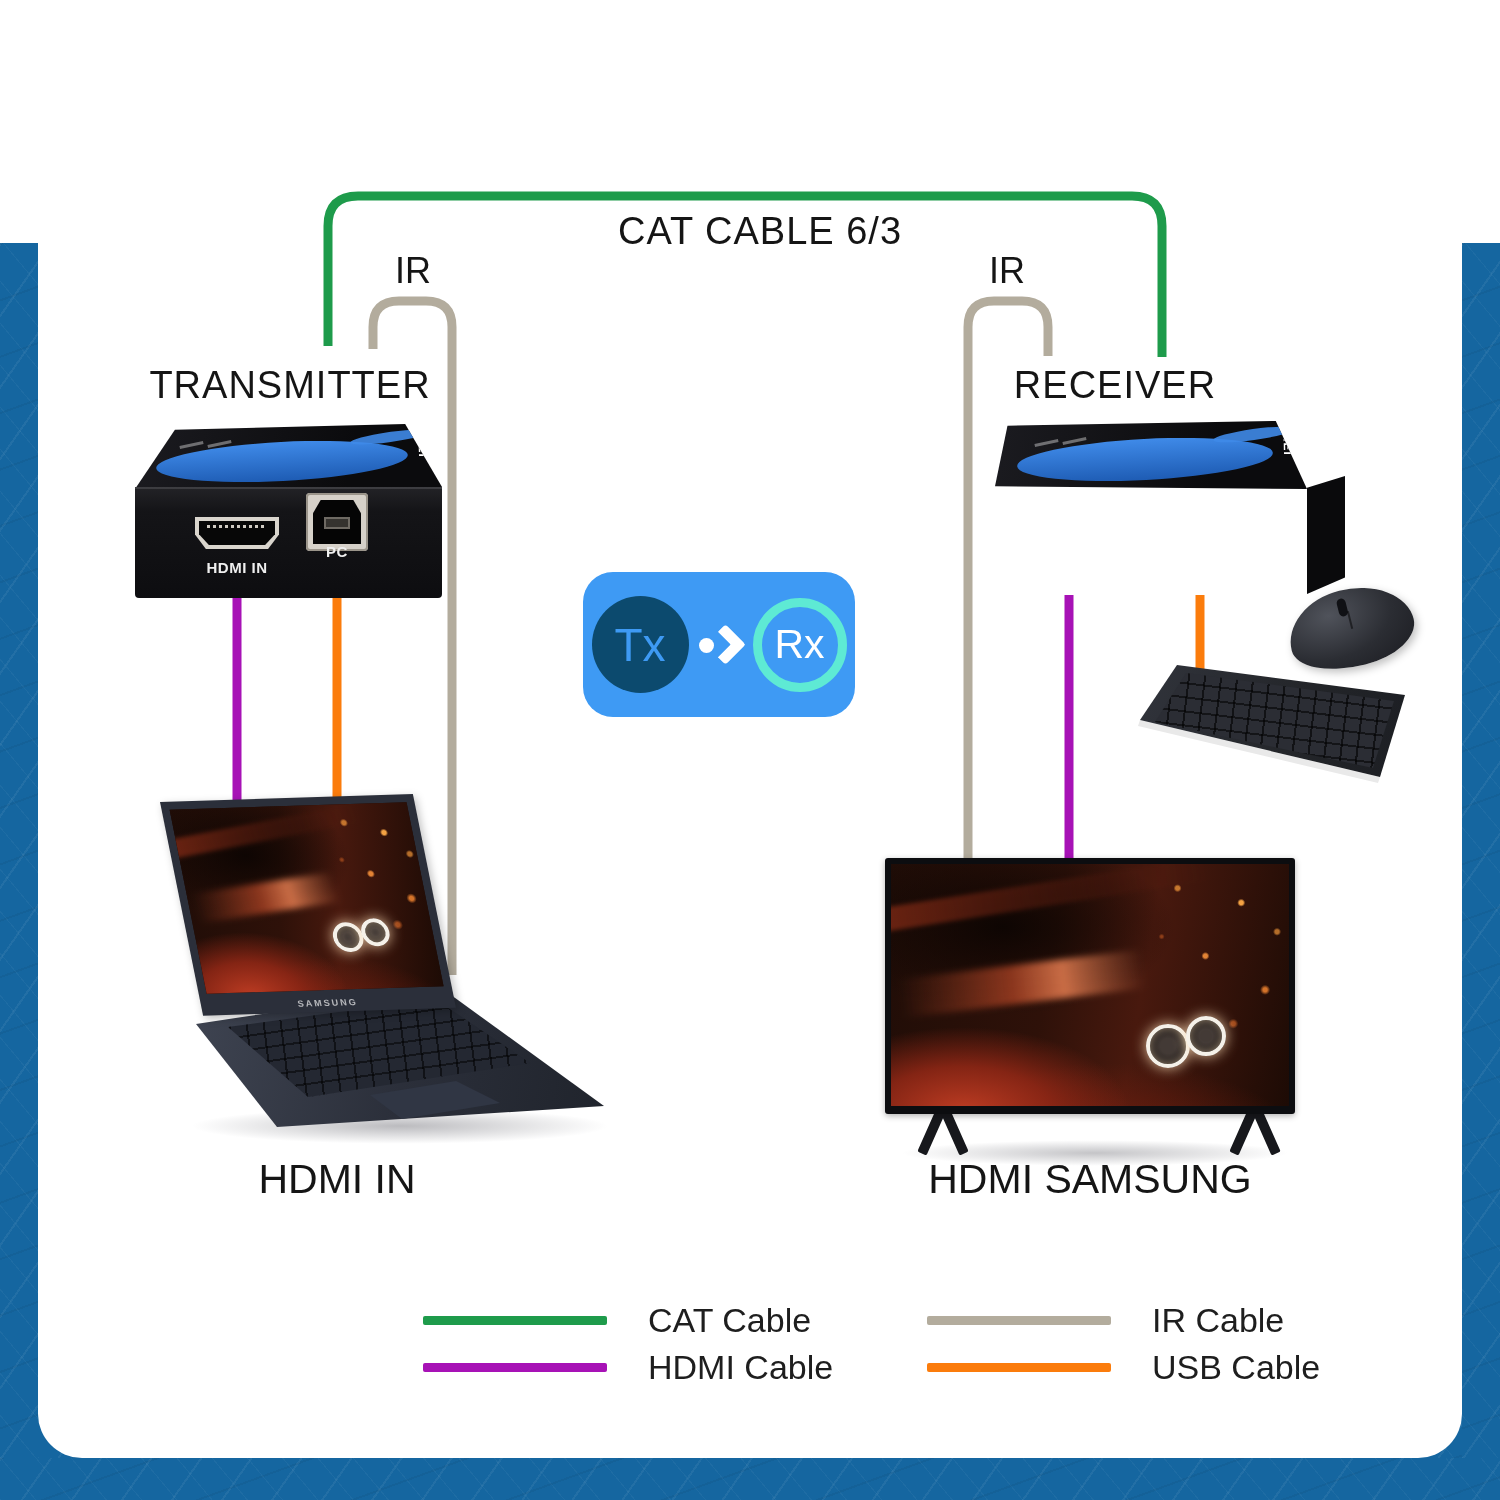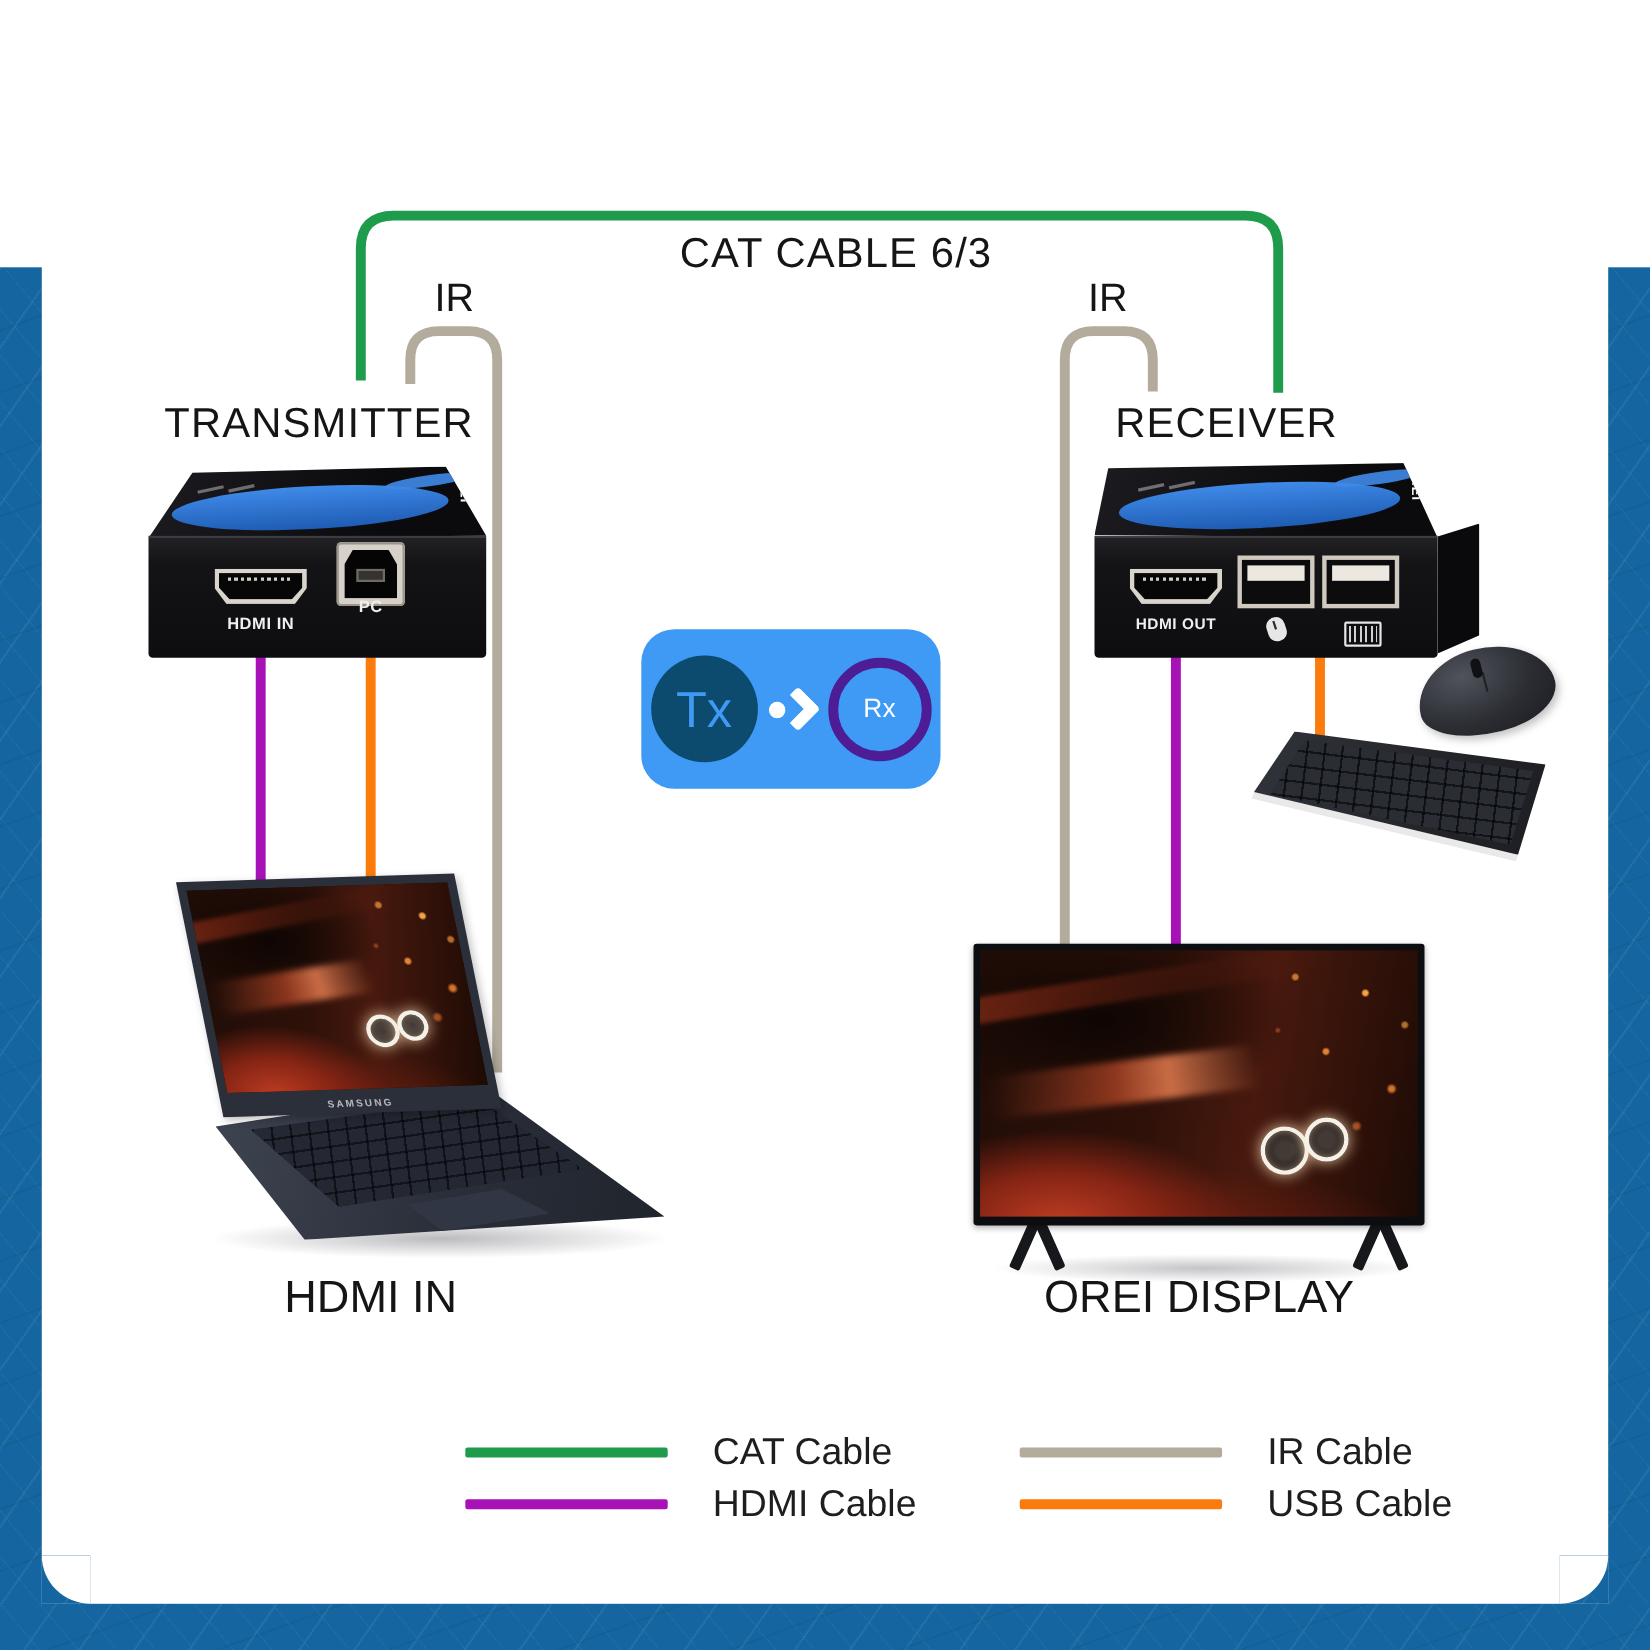--- a/index.html
+++ b/index.html
@@ -67,22 +67,22 @@
   .icon-mouse-s::after{content:"";position:absolute;left:7px;top:3px;width:2px;height:8px;background:#2a2a2a;}
   .icon-kb-s{position:absolute;width:26px;height:15px;border:2px solid #e6e6e6;border-radius:2px;
              background:repeating-linear-gradient(90deg,rgba(230,230,230,.9) 0 2px,transparent 2px 5px) content-box;
              padding:2px;}
 
   
   .badge{left:583px;top:572px;width:272px;height:145px;background:#3e9af4;border-radius:30px;
          display:flex;align-items:center;justify-content:center;gap:10px;}
   .tx-circle{width:97px;height:97px;border-radius:50%;background:#0c4a6e;display:flex;align-items:center;
              justify-content:center;font-size:46px;font-weight:500;color:#3e9af4;}
-  .rx-circle{width:76px;height:76px;border-radius:50%;border:9px solid #4c1d95;display:flex;align-items:center;
-             justify-content:center;font-size:24px;font-weight:500;color:#fff;}
+  .rx-circle{width:76px;height:76px;border-radius:50%;border:9px solid #5eead4;display:flex;align-items:center;
+             justify-content:center;font-size:41px;font-weight:500;color:#fff;}
   .arrow{position:relative;width:44px;height:40px;}
   .arrow .dot{position:absolute;left:0;top:13px;width:15px;height:15px;border-radius:50%;background:#fff;}
   .arrow .chev{position:absolute;left:12px;top:5px;width:18px;height:18px;border-top:11px solid #fff;
                border-right:11px solid #fff;border-radius:4px;transform:rotate(45deg);}
 
   
   .car-art{position:absolute;overflow:hidden;background-color:#1c0b06;
     background-image:
       radial-gradient(circle at 88% 16%, rgba(255,170,70,.95) 0 2px, transparent 4px),
       radial-gradient(circle at 79% 38%, rgba(255,150,60,.85) 0 2px, transparent 4px),
@@ -211,35 +211,20 @@
   </div>
 
   <div class="abs boxtop boxtop-rx">
     <div class="swoosh"></div>
     <div class="swoosh2"></div>
     <div class="topmark" style="left:16%;top:14%;"></div>
     <div class="topmark" style="left:25%;top:12%;"></div>
     <div class="brandtag">OREI</div>
   </div>
   <div class="abs boxside-rx"></div>
-  <div class="abs boxfront boxfront-rx">
-    <div class="hdmi-port" style="left:32px;top:30px;">
-      <div class="in"></div>
-        <div class="pins"></div>
-    </div>
-    <div class="port-label" style="left:14px;top:72px;width:120px;font-size:14px;">HDMI OUT</div>
-    <div class="usba-port" style="left:134px;top:22px;">
-      <div class="tongue"></div>
-    </div>
-    <div class="usba-port" style="left:211px;top:22px;">
-      <div class="tongue"></div>
-    </div>
-    <div class="icon-mouse-s" style="left:157px;top:74px;"></div>
-    <div class="icon-kb-s" style="left:227px;top:78px;"></div>
-  </div>
 
   <div class="abs badge">
     <div class="tx-circle">Tx</div>
     <div class="arrow">
       <div class="dot"></div>
         <div class="chev"></div>
     </div>
     <div class="rx-circle">Rx</div>
   </div>
 
@@ -264,21 +249,21 @@
   <div class="tv-leg abs" style="left:1250px;top:1106px;transform:rotate(24deg);"></div>
   <div class="tv-leg abs" style="left:1250px;top:1106px;transform:rotate(-24deg);"></div>
   <div class="abs tv">
     <div class="car-art">
       <div class="car-roofline"></div>
       <div class="car-streak"></div>
       <div class="headlight" style="left:64%;top:66%;width:36px;height:36px;"></div>
       <div class="headlight" style="left:74%;top:63%;width:32px;height:32px;"></div>
     </div>
   </div>
-  <div class="lbl lbl-hdmi-disp">OREI DISPLAY</div>
+  <div class="lbl lbl-hdmi-disp">HDMI SAMSUNG</div>
 
   <div class="abs kb-rim"></div>
   <div class="abs kb-body"></div>
   <div class="abs kb-keys"></div>
   <div class="abs mouse-body">
     <div class="mouse-wheel"></div>
       <div class="mouse-line"></div>
   </div>
   <div class="lbl lbl-kbm">
   </div>

